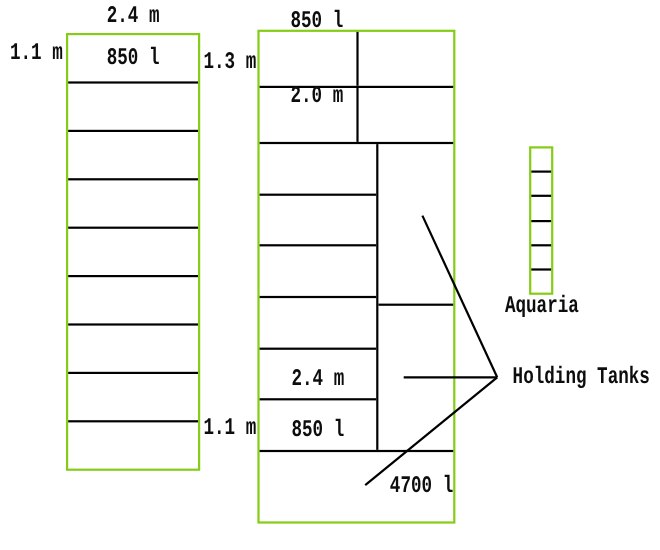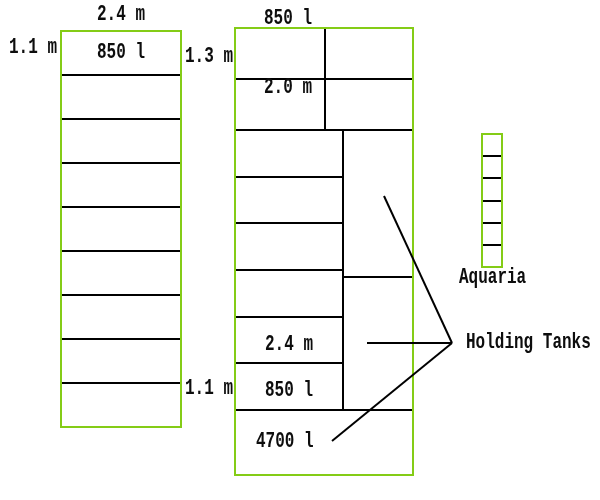--- a/index.html
+++ b/index.html
@@ -34,21 +34,21 @@
   .tcell-l{width:90px;border-right:2px solid #000;box-sizing:border-box;
            display:flex;align-items:center;justify-content:center;}
   .tcell-r{flex:1;}
   .main-mid{flex:none;height:280px;display:flex;border-top:2px solid #000;box-sizing:border-box;}
   .mid-left{width:108px;border-right:2px solid #000;box-sizing:border-box;
             display:flex;flex-direction:column;}
   .mid-right{flex:1;display:flex;flex-direction:column;}
   .tall-cell{flex:none;height:145px;}
   .lower-cell{flex:1;border-top:2px solid #000;}
   .main-bottom{flex:1;border-top:2px solid #000;display:flex;align-items:center;
-               padding-left:20px;box-sizing:border-box;}
+               padding-left:20px;box-sizing:border-box;justify-content:flex-end;}
 
   
   .txt{
     display:inline-block;font-size:16px;line-height:17px;
     transform:scaleY(1.35);transform-origin:center;white-space:pre;
     letter-spacing:0;
   }
   .nudge{position:relative;top:5px;}
   .two-line{display:inline-block;text-align:center;margin-left:16px;}
   .two-line span{display:block;}

